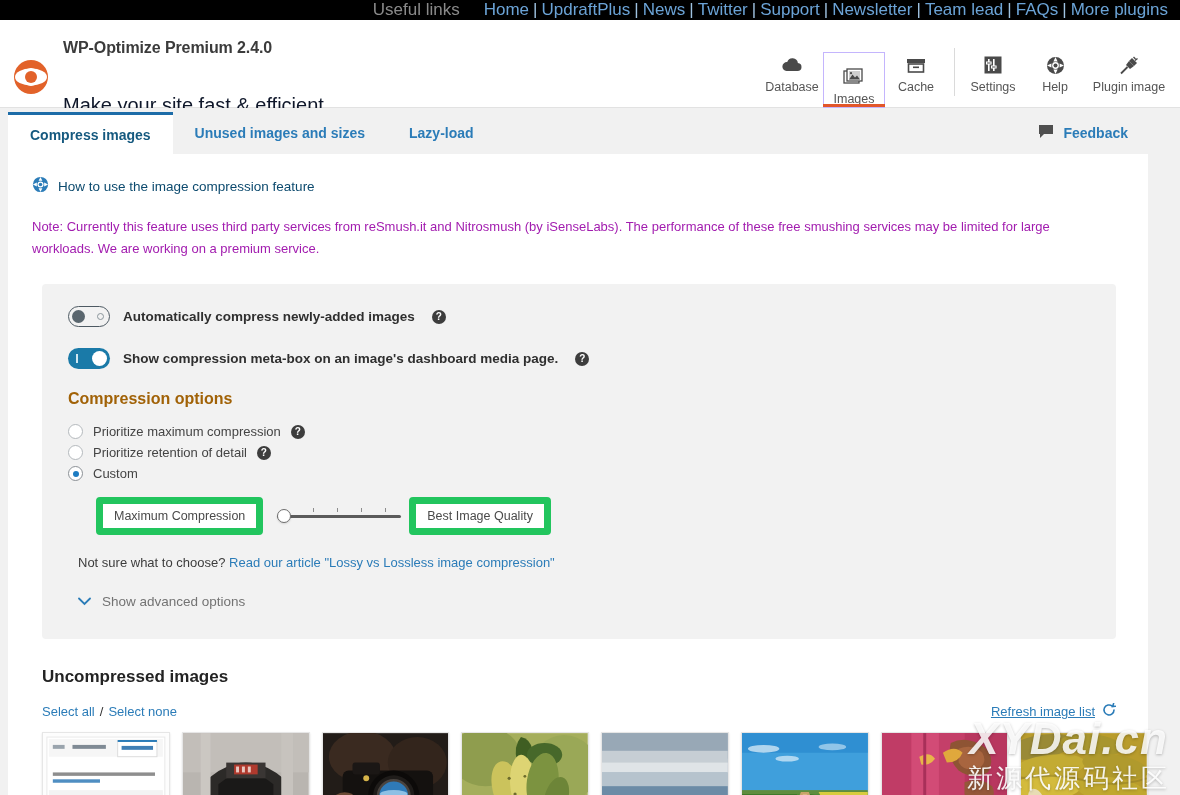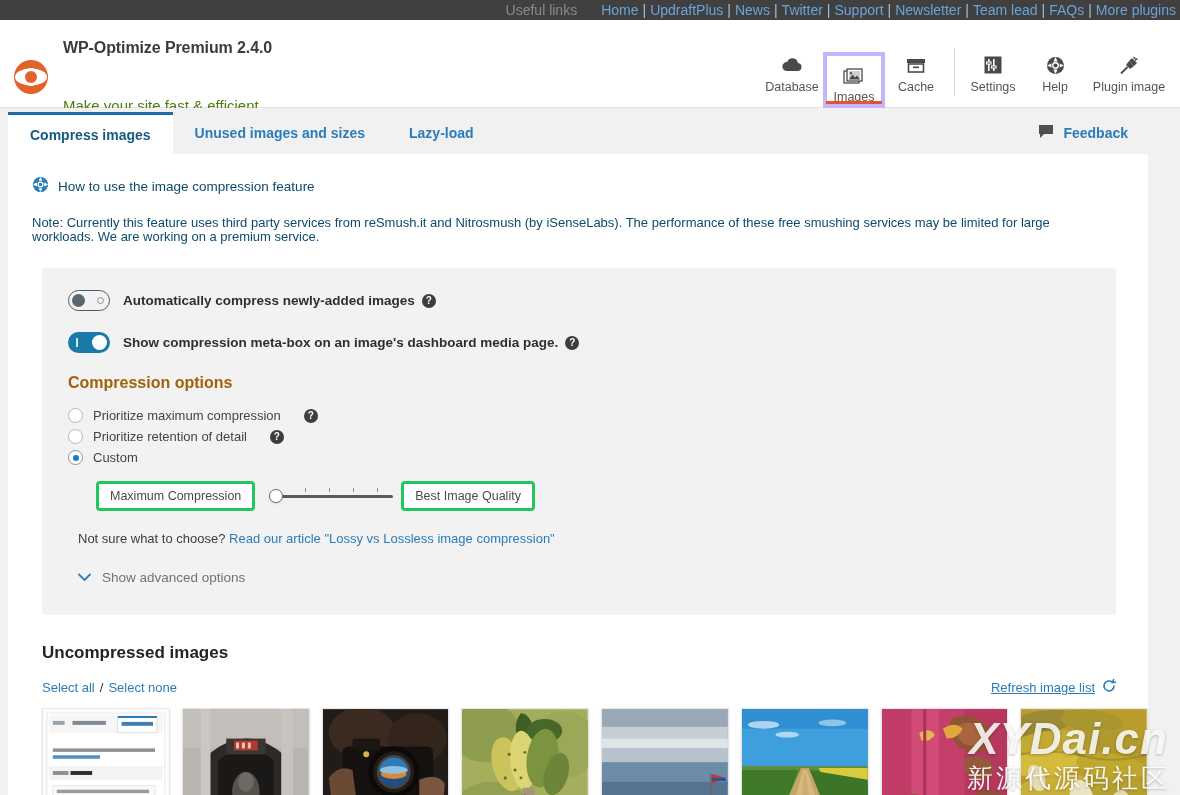--- a/index.html
+++ b/index.html
@@ -6,26 +6,26 @@
   html, body {
     width: 1180px; height: 795px;
     background: #f1f1f1;
     font-family: "Liberation Sans", sans-serif;
     overflow: hidden;
   }
 
   
   .useful-bar {
     height: 20px;
-    background: #404040;
+    background: #000000;
     display: flex;
     justify-content: flex-end;
     align-items: center;
-    padding-right: 4px;
-    font-size: 14px;
+    padding-right: 12px;
+    font-size: 17px;
     color: #777;
     gap: 0;
   }
   .useful-bar .ul-label { color: #8a8a8a; margin-right: 24px; }
   .useful-bar a {
     color: #6ba3d6; text-decoration: none;
   }
   .useful-bar .sep { color: #9fc2e0; margin: 0 4px; }
 
   
@@ -40,21 +40,21 @@
   .brand {
     display: flex; align-items: center; gap: 11px;
     padding: 18px 0 0 10px;
   }
   .logo-wrap { width: 42px; height: 42px; flex: none; }
   .brand-text .brand-title {
     font-size: 16px; font-weight: bold; color: #3b3b3b; line-height: 19px;
     letter-spacing: -0.1px;
   }
   .brand-text .brand-sub {
-    font-size: 15px; color: #4d7c0f; line-height: 19px; margin-top: 39px;
+    font-size: 20px; color: #0f172a; line-height: 19px; margin-top: 39px;
   }
 
   .mainnav {
     position: absolute; right: 8px; top: 20px;
     display: flex; align-items: stretch; height: 68px;
   }
   .nav-item {
     width: 62px;
     display: flex; flex-direction: column;
     align-items: center; justify-content: flex-start;
@@ -65,21 +65,21 @@
     border-bottom: none;
   }
   .nav-item.wide { width: 86px; }
   .nav-item .nav-icon {
     height: 26px; display: flex; align-items: center; justify-content: center;
   }
   .nav-item .nav-label {
     font-size: 12.5px; color: #555; margin-top: 2px; white-space: nowrap;
   }
   .nav-item.active {
-    border: 4px solid #c4b5fd;
+    border: 1px solid #c4b5fd;
     background: #fff;
     margin-top: 12px;
   }
   .nav-item.active::after {
     content: ""; position: absolute; left: -1px; right: -1px; bottom: 0;
     height: 3px; background: #e2562a;
   }
   .nav-divider {
     width: 1px; background: #dadada; margin: 8px 7px 12px 7px;
   }
@@ -129,21 +129,21 @@
     min-height: 640px;
   }
 
   .howto {
     display: flex; align-items: center; gap: 9px;
     padding: 22px 0 0 24px;
     font-size: 13.5px; color: #0c4a6e; cursor: pointer;
   }
   .note {
     padding: 20px 32px 0 24px;
-    font-size: 13px; color: #0c4a6e; line-height: 14px;
+    font-size: 13px; color: #a21caf; line-height: 22px;
     max-width: 1125px;
   }
 
   
   .options-panel {
     margin: 24px 32px 0 34px;
     background: #f2f2f2;
     border-radius: 4px;
     padding: 22px 26px 30px 26px;
   }
@@ -170,21 +170,21 @@
   .switch.on .knob {
     width: 15px; height: 15px; border-radius: 50%;
     background: #fff; position: absolute; right: 3px; top: 3px;
   }
   .switch.on .bar {
     width: 2px; height: 9px; background: #cfe6f1;
     position: absolute; left: 8px; top: 6px;
   }
   .toggle-label {
     font-size: 13.5px; font-weight: bold; color: #2f2f2f;
-    display: flex; align-items: center; gap: 7px;
+    display: flex; align-items: center; gap: 17px;
   }
 
   .helpicon {
     width: 14px; height: 14px; border-radius: 50%;
     background: #3d3d3d; color: #fff;
     font-size: 10px; font-weight: bold;
     display: inline-flex; align-items: center; justify-content: center;
     flex: none; cursor: pointer; font-family: "Liberation Sans", sans-serif;
     line-height: 1;
   }
@@ -202,29 +202,29 @@
     background: #fff; border: 1px solid #b4b9bd;
     flex: none; position: relative; cursor: pointer;
   }
   .radio.checked { border-color: #8c9196; }
   .radio.checked::after {
     content: ""; position: absolute; left: 3.5px; top: 3.5px;
     width: 6px; height: 6px; border-radius: 50%; background: #1d7cc2;
   }
   .radio-label {
     font-size: 13px; color: #444;
-    display: flex; align-items: center; gap: 23px;
+    display: flex; align-items: center; gap: 10px;
   }
 
   .slider-row {
     display: flex; align-items: center; gap: 8px;
     margin: 14px 0 0 28px;
   }
   .pill {
-    border: 3px solid #22c55e; border-radius: 4px;
+    border: 7px solid #22c55e; border-radius: 4px;
     background: #fff; padding: 5px 11px;
     font-size: 12.5px; color: #4a4a4a; white-space: nowrap;
   }
   .slider {
     position: relative; width: 130px; height: 18px;
     display: flex; align-items: center;
   }
   .slider .track {
     position: absolute; left: 6px; right: 0; top: 8px;
     height: 3px; background: #5b5b5b; border-radius: 2px;

